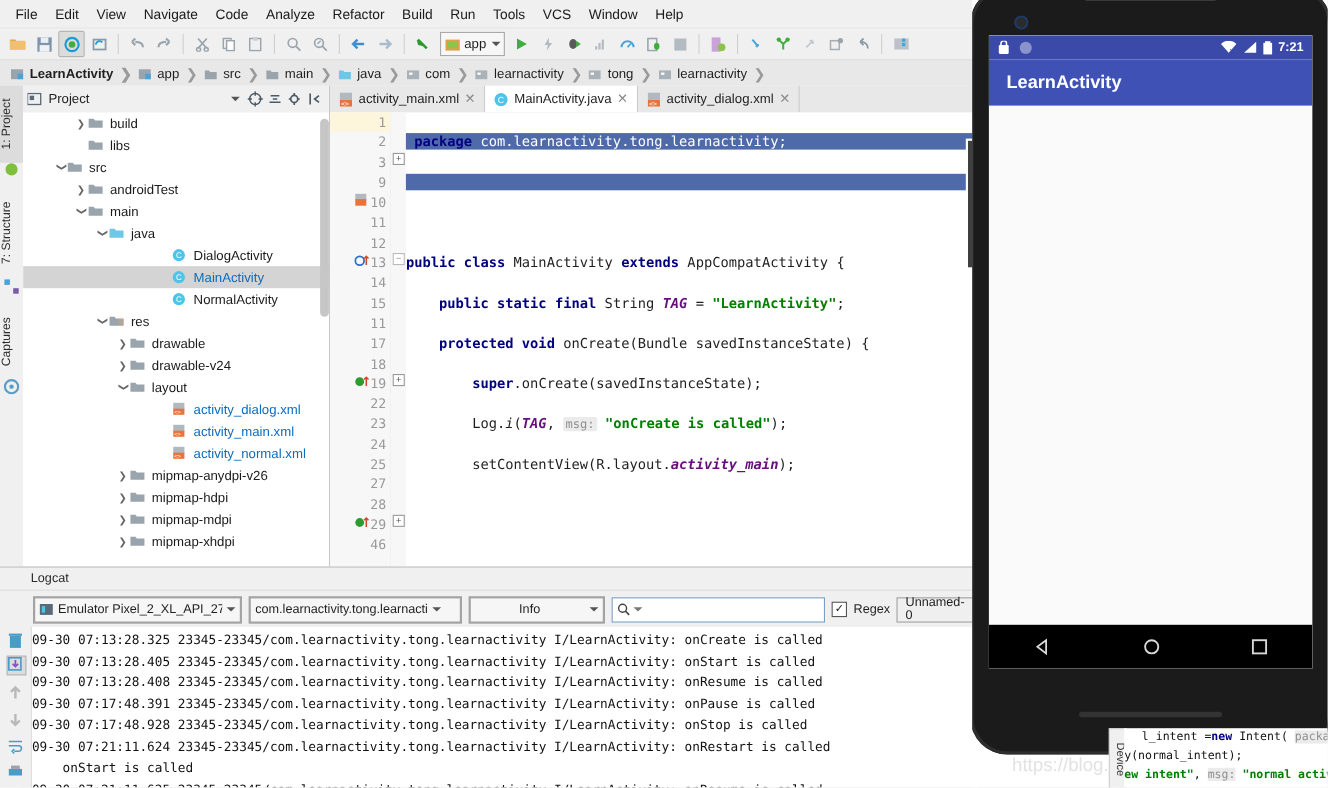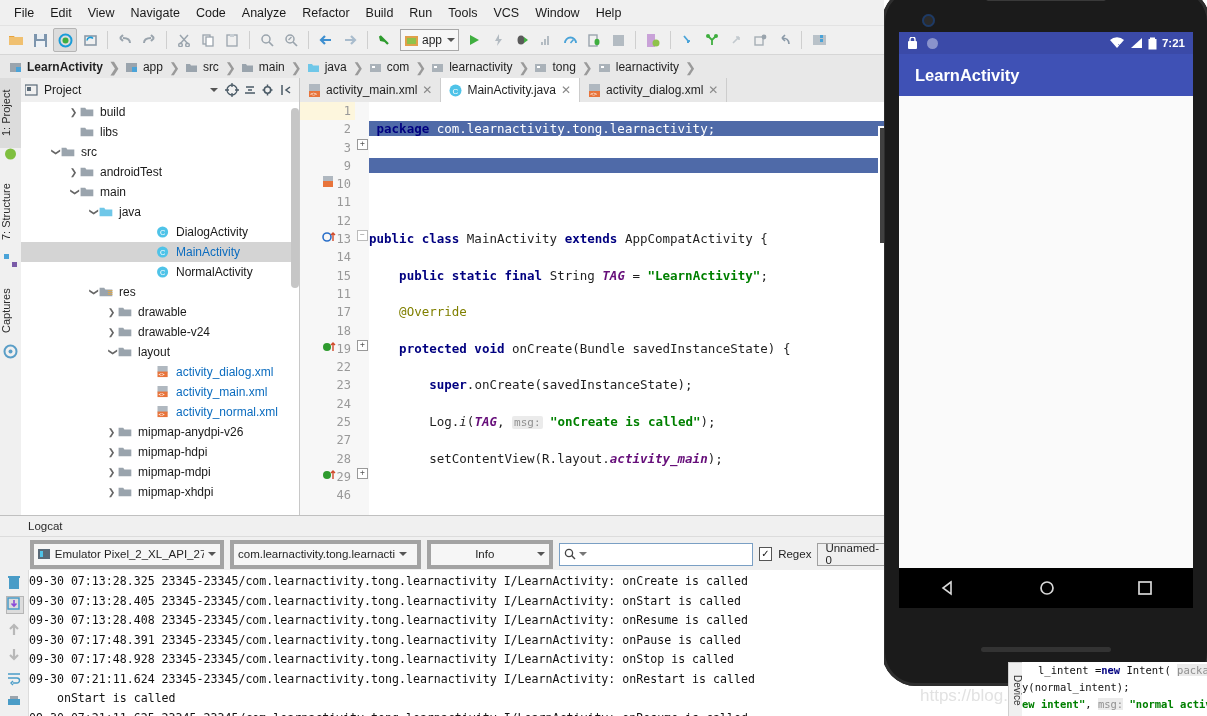--- a/index.html
+++ b/index.html
@@ -75,21 +75,21 @@
   .ann{color:#808000;}
   .hint{background:#ebebeb;color:#909090;border-radius:2px;padding:0 2px;font-size:11px;}
   .sel0{background:#4f6aa8;color:#fff;}
   .sb-right{position:absolute;right:0;top:24px;width:12px;bottom:0;background:#fff;}
   .sb-thumb{position:absolute;right:1px;top:2px;width:9px;height:115px;background:#000;opacity:.75;border-radius:0;}
 
   
   .logcat{position:absolute;left:0;top:515px;width:890px;height:201px;background:#f0f0f0;border-top:1px solid #c0c0c0;}
   .lctitle{height:20px;display:flex;align-items:center;padding-left:28px;font-size:11.5px;color:#2b2b2b;border-bottom:1px solid #dcdcdc;}
   .lcbar{height:34px;display:flex;align-items:center;padding-left:30px;gap:6px;}
-  .lcsel{display:flex;align-items:center;height:21px;border:4px solid #a3a3a3;background:#f6f6f6;padding:0 4px;font-size:11.5px;gap:4px;}
+  .lcsel{display:flex;align-items:center;height:21px;border:2px solid #a3a3a3;background:#f6f6f6;padding:0 4px;font-size:11.5px;gap:4px;}
   .lcsel .cv{white-space:nowrap;overflow:hidden;}
   .lcsearch{flex:1;height:21px;border:1px solid #7a9fc4;background:#fff;display:flex;align-items:center;padding:0 4px;gap:3px;}
   .cbx{width:12px;height:12px;border:1px solid #555;background:#fff;display:inline-flex;align-items:center;justify-content:center;font-size:10px;line-height:1;color:#111;}
   .lcname{height:21px;border:1px solid #a0a0a0;background:#efefef;display:flex;align-items:center;padding:0 7px;font-size:11.5px;}
   .lcbody{position:absolute;left:0;top:54px;right:0;bottom:0;background:#fff;}
   .lcrail{position:absolute;left:0;top:0;width:28px;bottom:0;background:#f0f0f0;border-right:1px solid #dcdcdc;}
   .lcricon{position:absolute;left:6px;width:16px;height:16px;}
   .lclines{position:absolute;left:29px;top:2px;right:10px;bottom:0;overflow:hidden;
            font-family:"DejaVu Sans Mono", monospace;font-size:11.6px;line-height:19.5px;white-space:pre;color:#111;}
 
@@ -743,21 +743,20 @@
         <div style="position:absolute;top:238px;left:2px;width:9px;height:9px;border:1px solid #999;background:#fff;font-size:8px;line-height:8px;text-align:center;color:#555;">+</div>
         <div style="position:absolute;top:366px;left:2px;width:9px;height:9px;border:1px solid #999;background:#fff;font-size:8px;line-height:8px;text-align:center;color:#555;">+</div>
       </div>
 
       <div class="lines">
 <div class="ln"><span class="sel0">&nbsp;<span class="kw">package</span> com.learnactivity.tong.learnactivity;&nbsp;&nbsp;&nbsp;&nbsp;&nbsp;&nbsp;&nbsp;&nbsp;&nbsp;&nbsp;&nbsp;&nbsp;&nbsp;&nbsp;&nbsp;&nbsp;&nbsp;&nbsp;&nbsp;&nbsp;&nbsp;&nbsp;&nbsp;&nbsp;&nbsp;&nbsp;&nbsp;&nbsp;&nbsp;</span></div>
 <div class="ln"><span class="sel0">&nbsp;&nbsp;&nbsp;&nbsp;&nbsp;&nbsp;&nbsp;&nbsp;&nbsp;&nbsp;&nbsp;&nbsp;&nbsp;&nbsp;&nbsp;&nbsp;&nbsp;&nbsp;&nbsp;&nbsp;&nbsp;&nbsp;&nbsp;&nbsp;&nbsp;&nbsp;&nbsp;&nbsp;&nbsp;&nbsp;&nbsp;&nbsp;&nbsp;&nbsp;&nbsp;&nbsp;&nbsp;&nbsp;&nbsp;&nbsp;&nbsp;&nbsp;&nbsp;&nbsp;&nbsp;&nbsp;&nbsp;&nbsp;&nbsp;&nbsp;&nbsp;&nbsp;&nbsp;&nbsp;&nbsp;&nbsp;&nbsp;&nbsp;&nbsp;&nbsp;&nbsp;&nbsp;&nbsp;&nbsp;&nbsp;&nbsp;&nbsp;&nbsp;&nbsp;&nbsp;&nbsp;&nbsp;&nbsp;&nbsp;&nbsp;&nbsp;&nbsp;&nbsp;&nbsp;&nbsp;</span></div>
 <div class="ln">&nbsp;</div>
 <div class="ln"><span class="kw">public class</span> MainActivity <span class="kw">extends</span> AppCompatActivity {</div>
 <div class="ln">    <span class="kw">public static final</span> String <span class="fld">TAG</span> = <span class="str">"LearnActivity"</span>;</div>
-<div class="ln">    <span class="ann">@Override</span></div>
 <div class="ln">    <span class="kw">protected void</span> onCreate(Bundle savedInstanceState) {</div>
 <div class="ln">        <span class="kw">super</span>.onCreate(savedInstanceState);</div>
 <div class="ln">        Log.<span style="font-style:italic;">i</span>(<span class="fld">TAG</span>, <span class="hint">msg:</span> <span class="str">"onCreate is called"</span>);</div>
 <div class="ln">        setContentView(R.layout.<span class="fld">activity_main</span>);</div>
 
 
 
 
 
 

